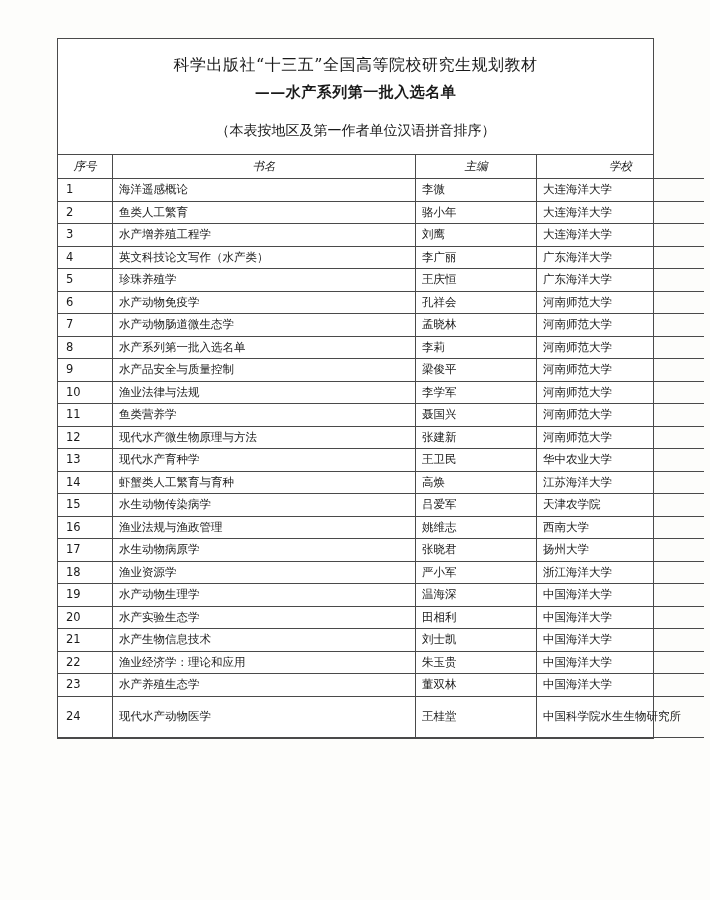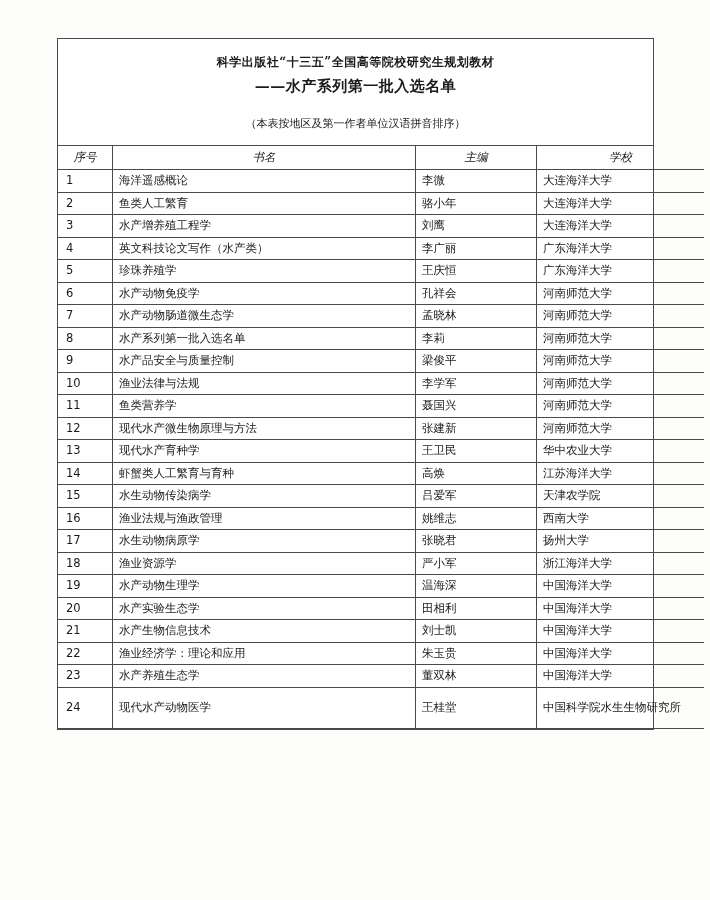--- a/index.html
+++ b/index.html
@@ -31,36 +31,36 @@
     border: 1px solid #4a4a4a;
     background: #ffffff;
     box-sizing: border-box;
   }
   .title-block {
     padding: 14px 18px 8px 18px;
     text-align: center;
     border-bottom: 1px solid #4a4a4a;
   }
   .title-line1 {
-    font-size: 12px;
-    font-weight: bold;
+    font-size: 16px;
+    font-weight: normal;
     letter-spacing: 0.5px;
     line-height: 1.5;
     font-family: "DejaVu Serif", "Liberation Serif", serif;
   }
   .title-line2 {
     font-size: 15px;
     font-weight: bold;
     letter-spacing: 0.5px;
     line-height: 1.5;
     margin-top: 4px;
     font-family: "DejaVu Serif", "Liberation Serif", serif;
   }
   .subnote {
-    font-size: 11px;
+    font-size: 14px;
     margin-top: 18px;
     margin-bottom: 6px;
     font-family: "DejaVu Serif", "Liberation Serif", serif;
   }
   table.listing {
     border-collapse: collapse;
     width: 100%;
     table-layout: fixed;
   }
   table.listing th, table.listing td {

